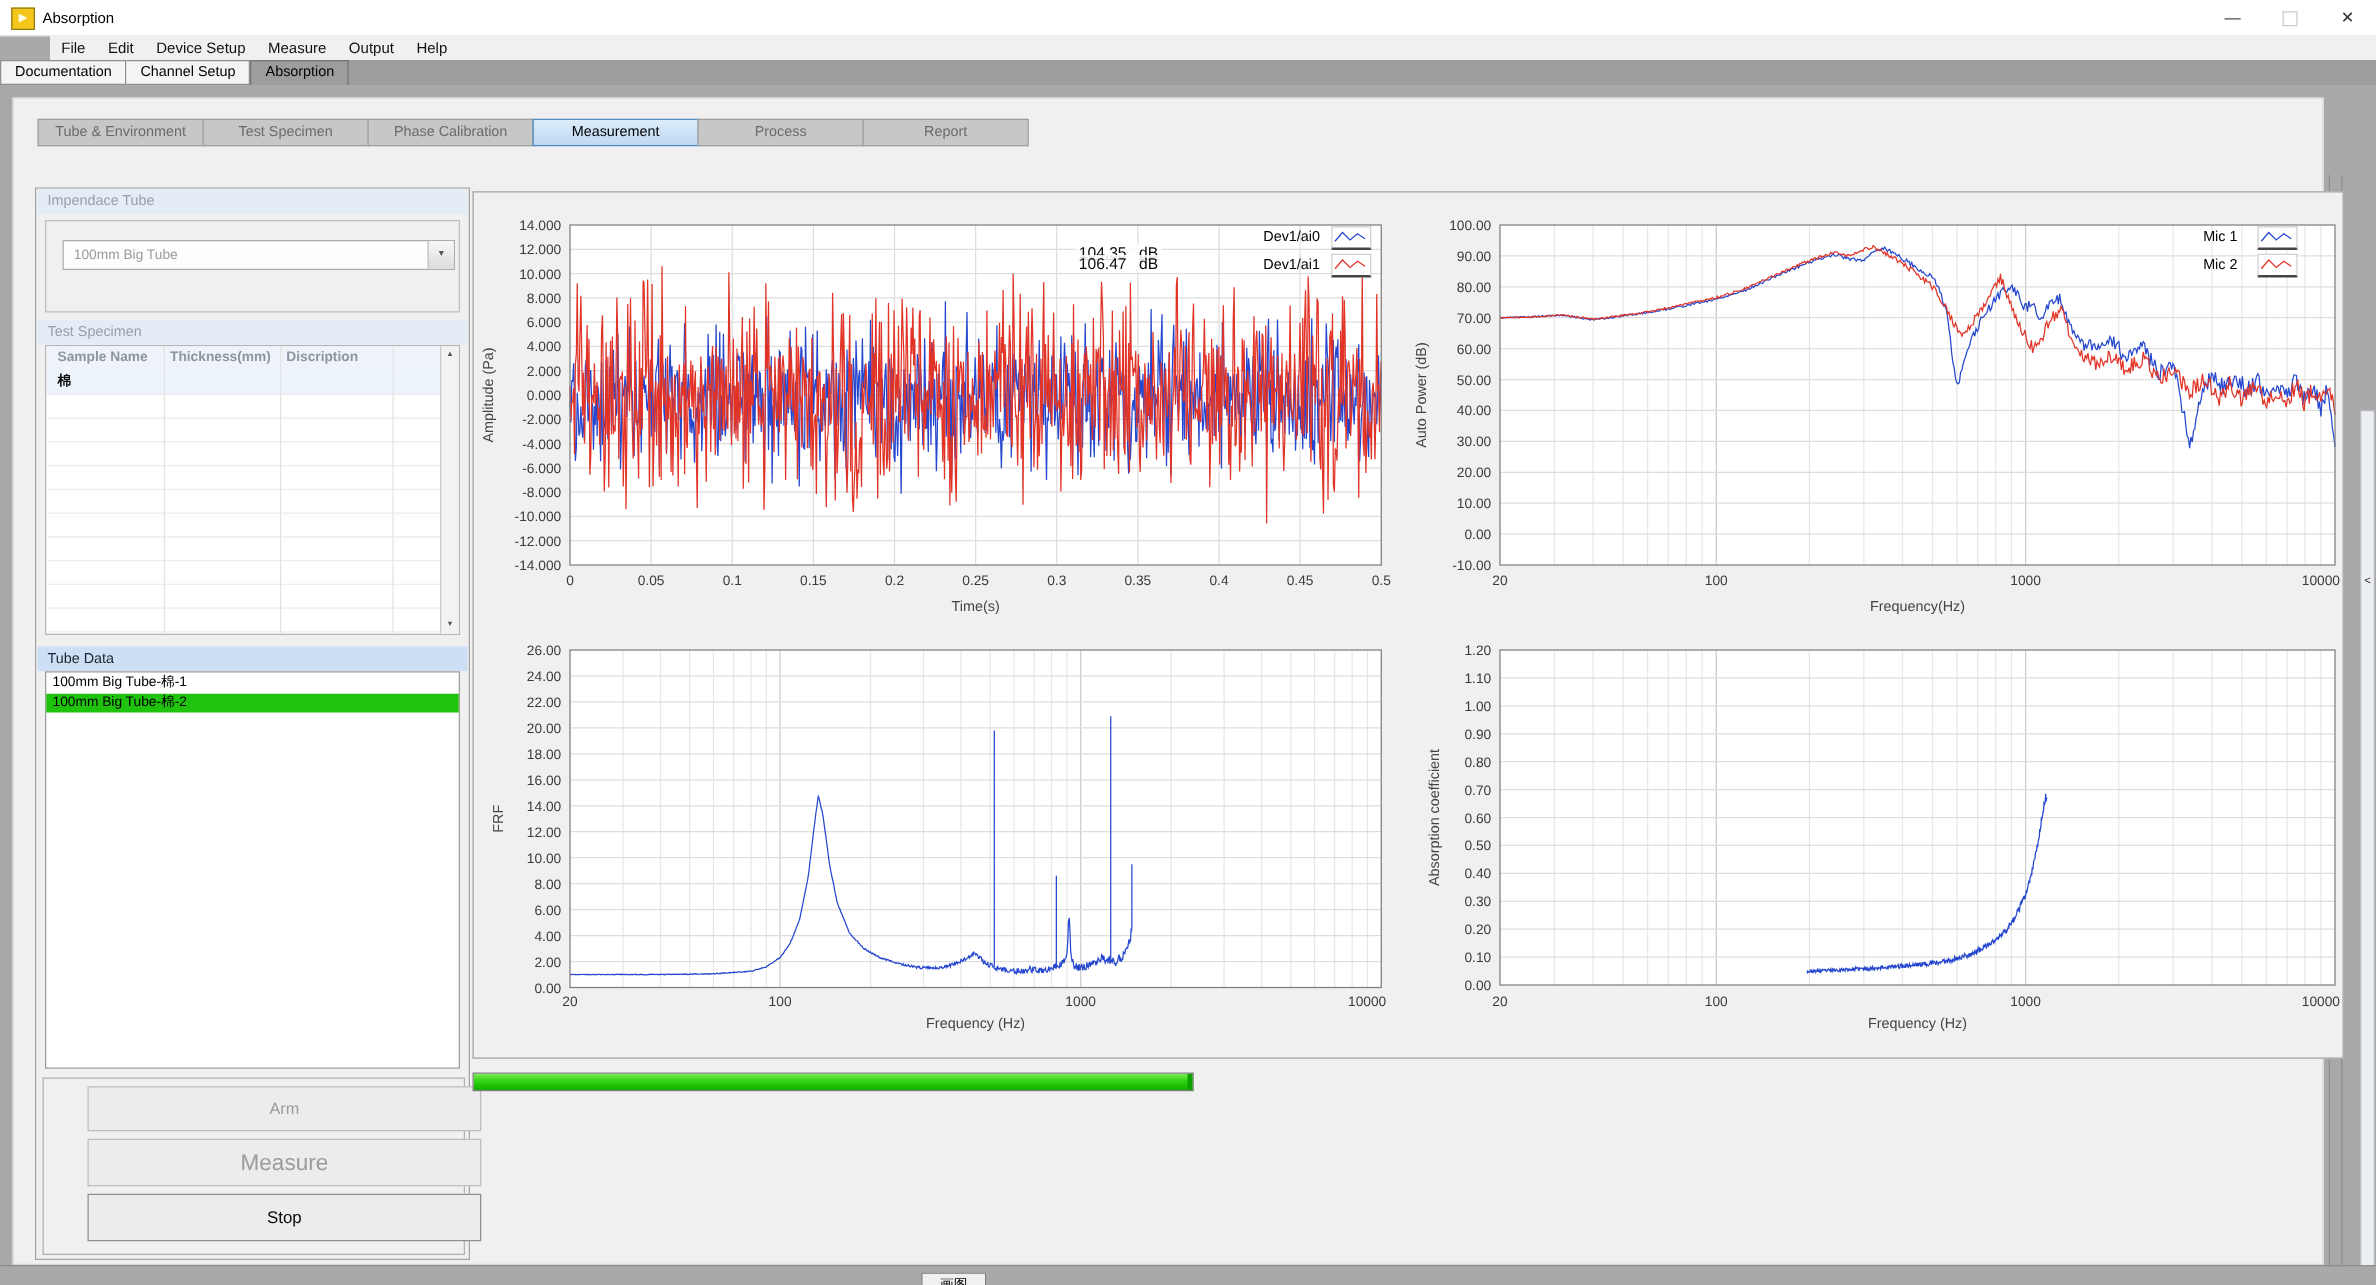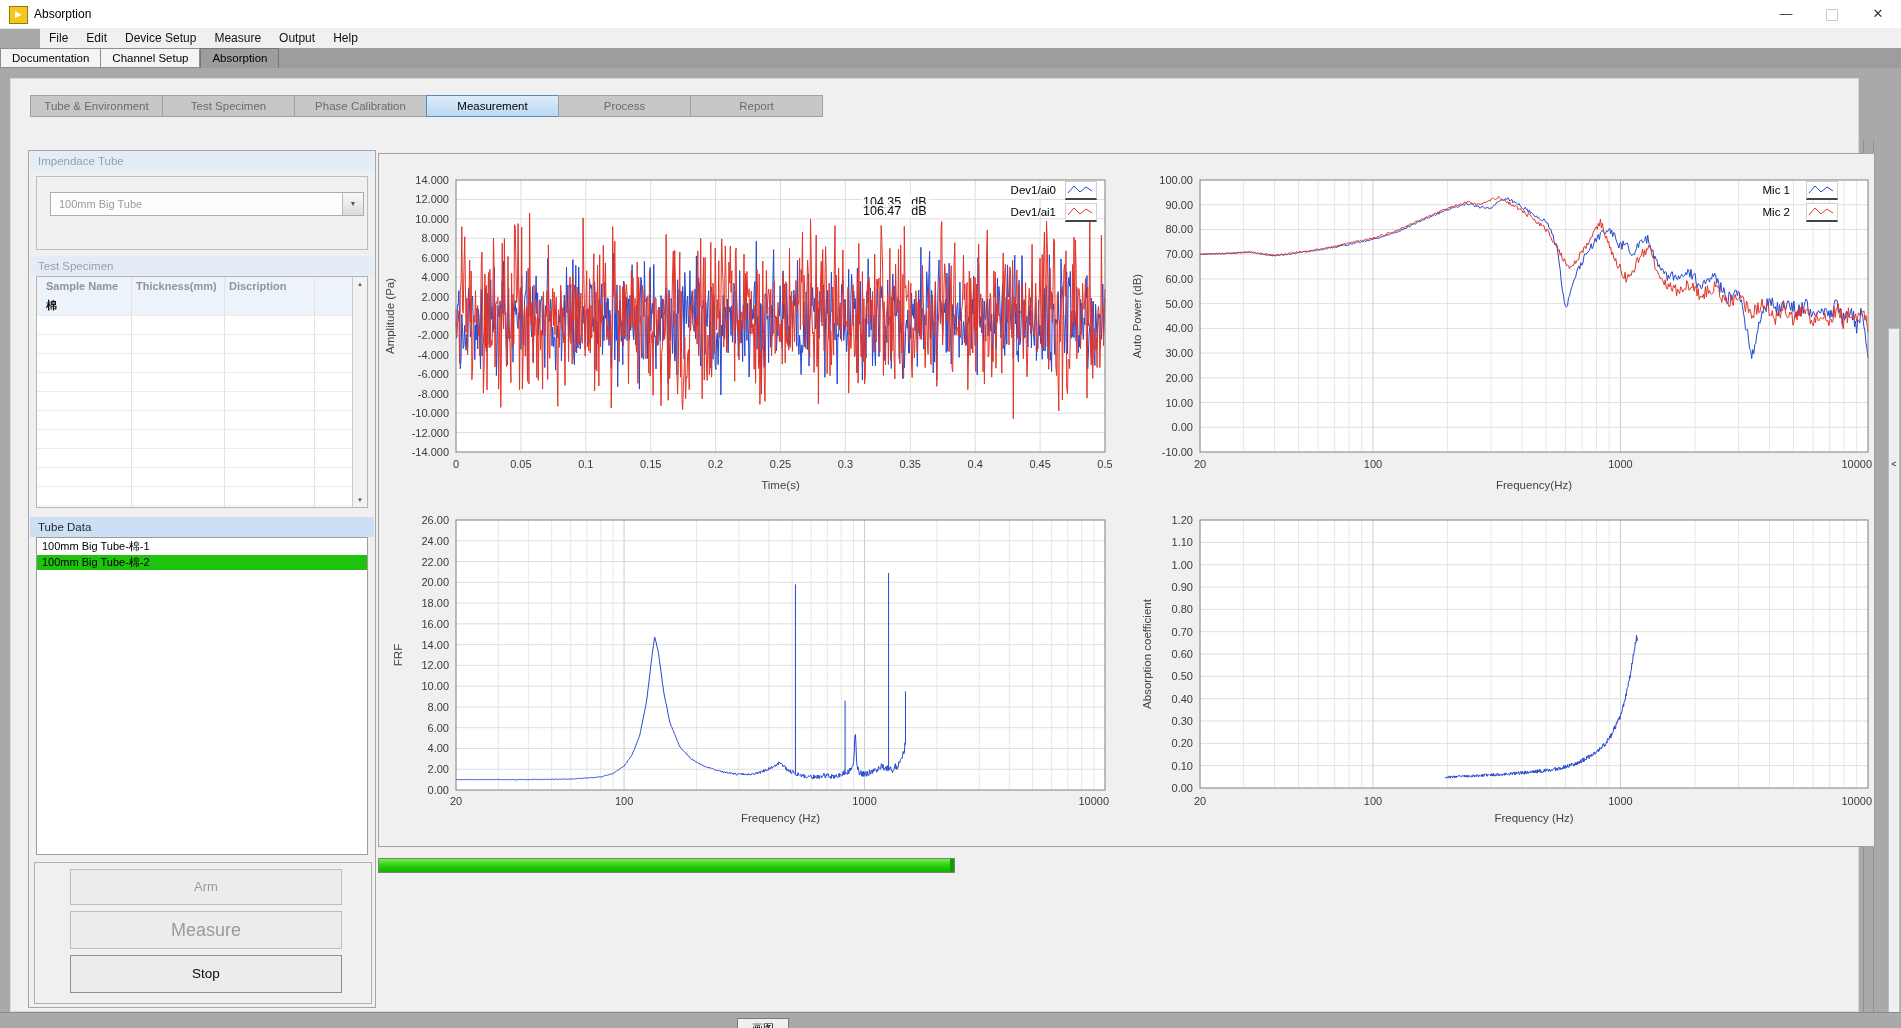--- a/index.html
+++ b/index.html
@@ -66,21 +66,21 @@
   #spec-scroll .sa{position:absolute;left:0;width:100%;text-align:center;font-size:6px;color:#555;}
   #spec-scroll .up{top:4px;} #spec-scroll .down{bottom:4px;}
 
   
   #testdata-list{position:absolute;left:36px;top:537px;width:332px;height:318px;background:#fff;border:1px solid #9c9c9c;box-sizing:border-box;}
   .list-item{height:15px;line-height:15px;font-size:11px;color:#000;padding-left:5px;margin-top:1px;white-space:nowrap;}
   .list-item.selected{background:#1fc30d;}
 
   
   #buttons-box{position:absolute;left:34px;top:862px;width:338px;height:142px;border:1px solid #b0b0b0;box-sizing:border-box;}
-  .act-btn{position:absolute;left:70px;width:272px;box-sizing:border-box;background:#ececec;border:1px solid #bdbdbd;text-align:center;}
+  .act-btn{position:absolute;left:70px;width:315px;box-sizing:border-box;background:#ececec;border:1px solid #bdbdbd;text-align:center;}
   #btn-arm{top:869px;height:36px;font-size:13px;color:#9b9b9b;line-height:34px;}
   #btn-measure{top:911px;height:38px;font-size:18px;color:#9b9b9b;line-height:36px;}
   #btn-stop{top:955px;height:38px;font-size:13.5px;color:#0a0a0a;line-height:36px;border:1px solid #8f8f8f;}
 
   
   #charts-box{position:absolute;left:378px;top:153px;width:1497px;height:694px;border:1px solid #a0a0a0;box-sizing:border-box;background:#f0f0f0;}
   .chart{position:absolute;}
   #chart-time{left:380px;top:158px;width:740px;height:350px;}
   #chart-power{left:1125px;top:158px;width:752px;height:350px;}
   #chart-frf{left:380px;top:500px;width:740px;height:330px;}

